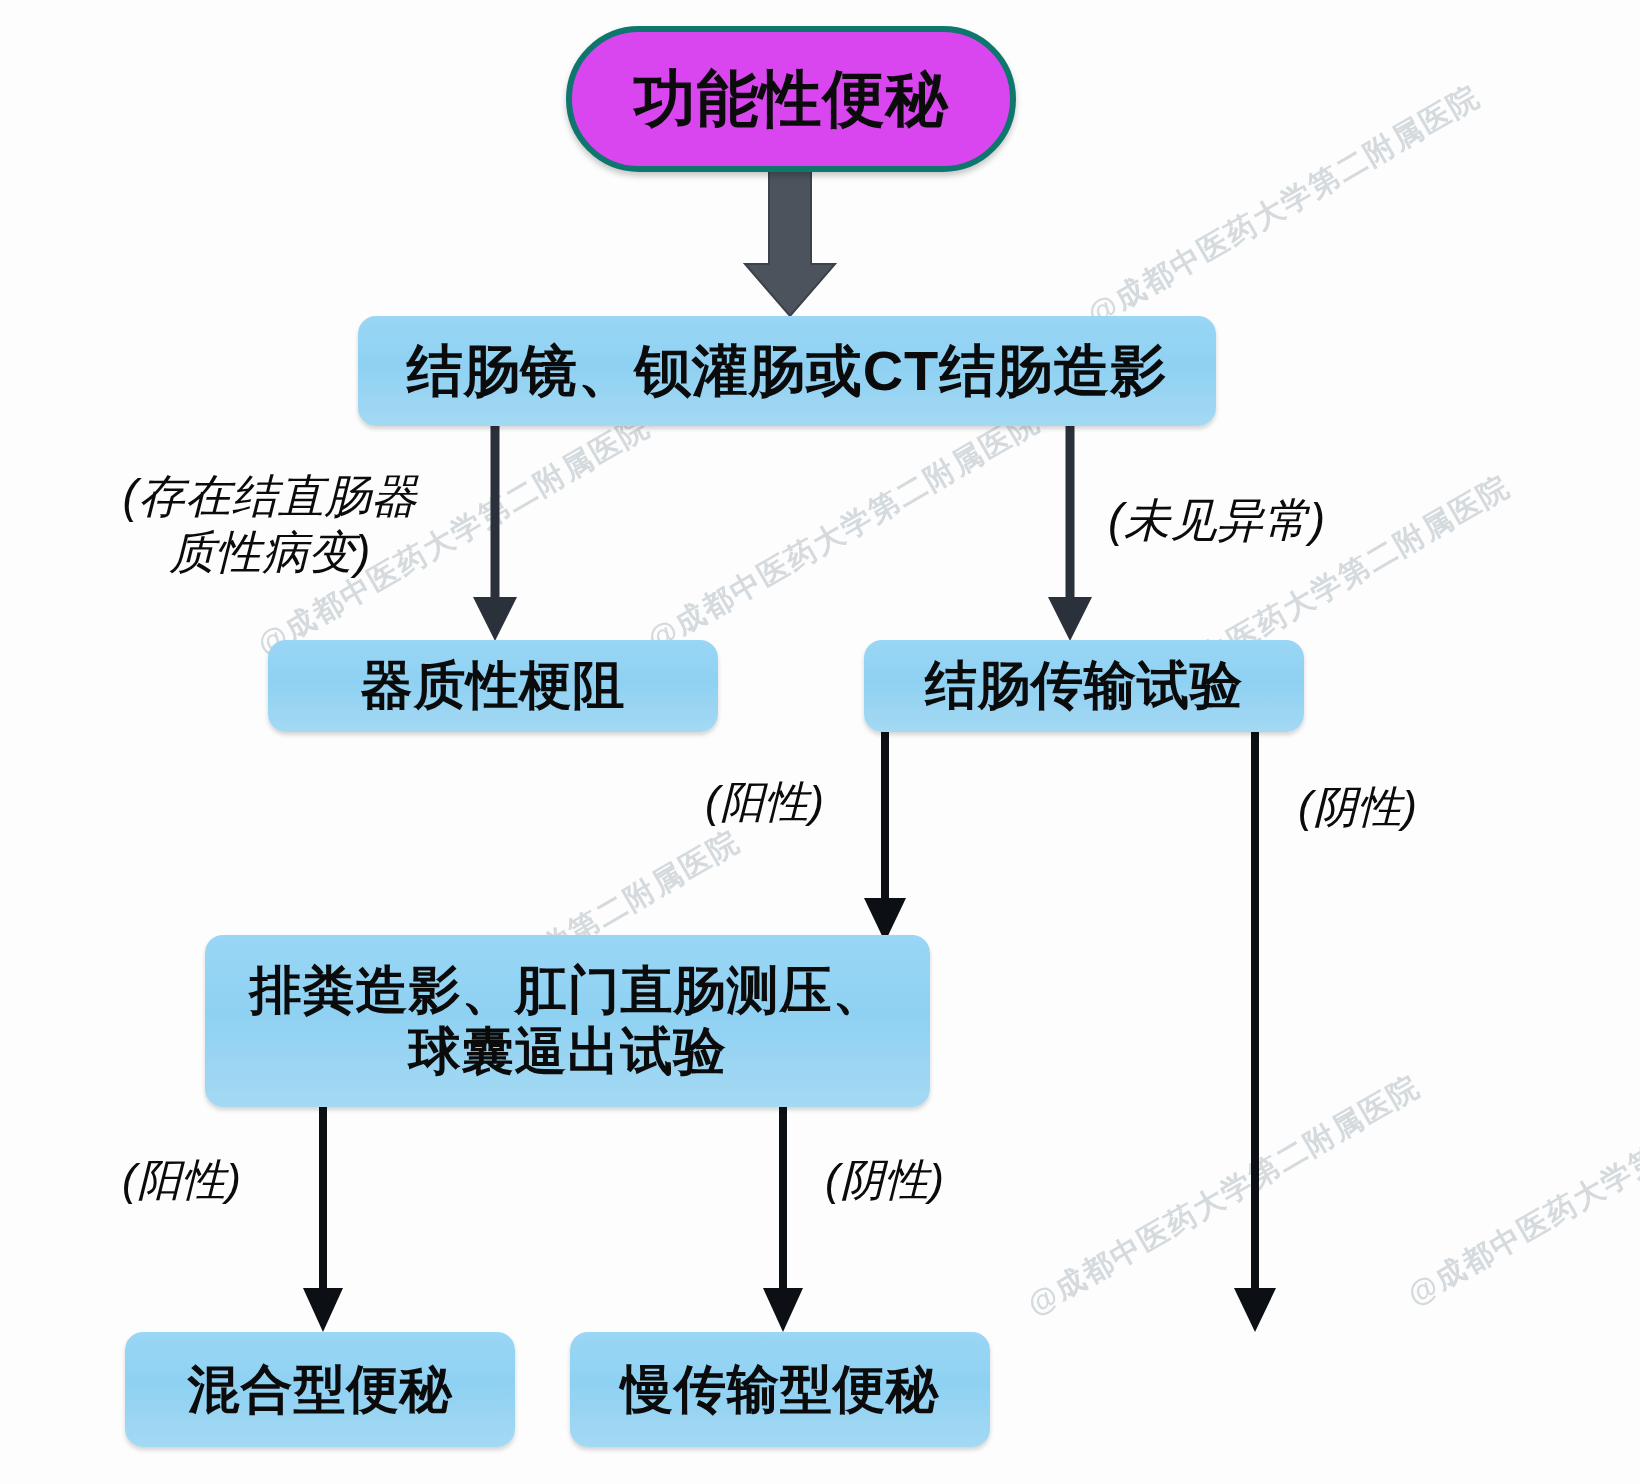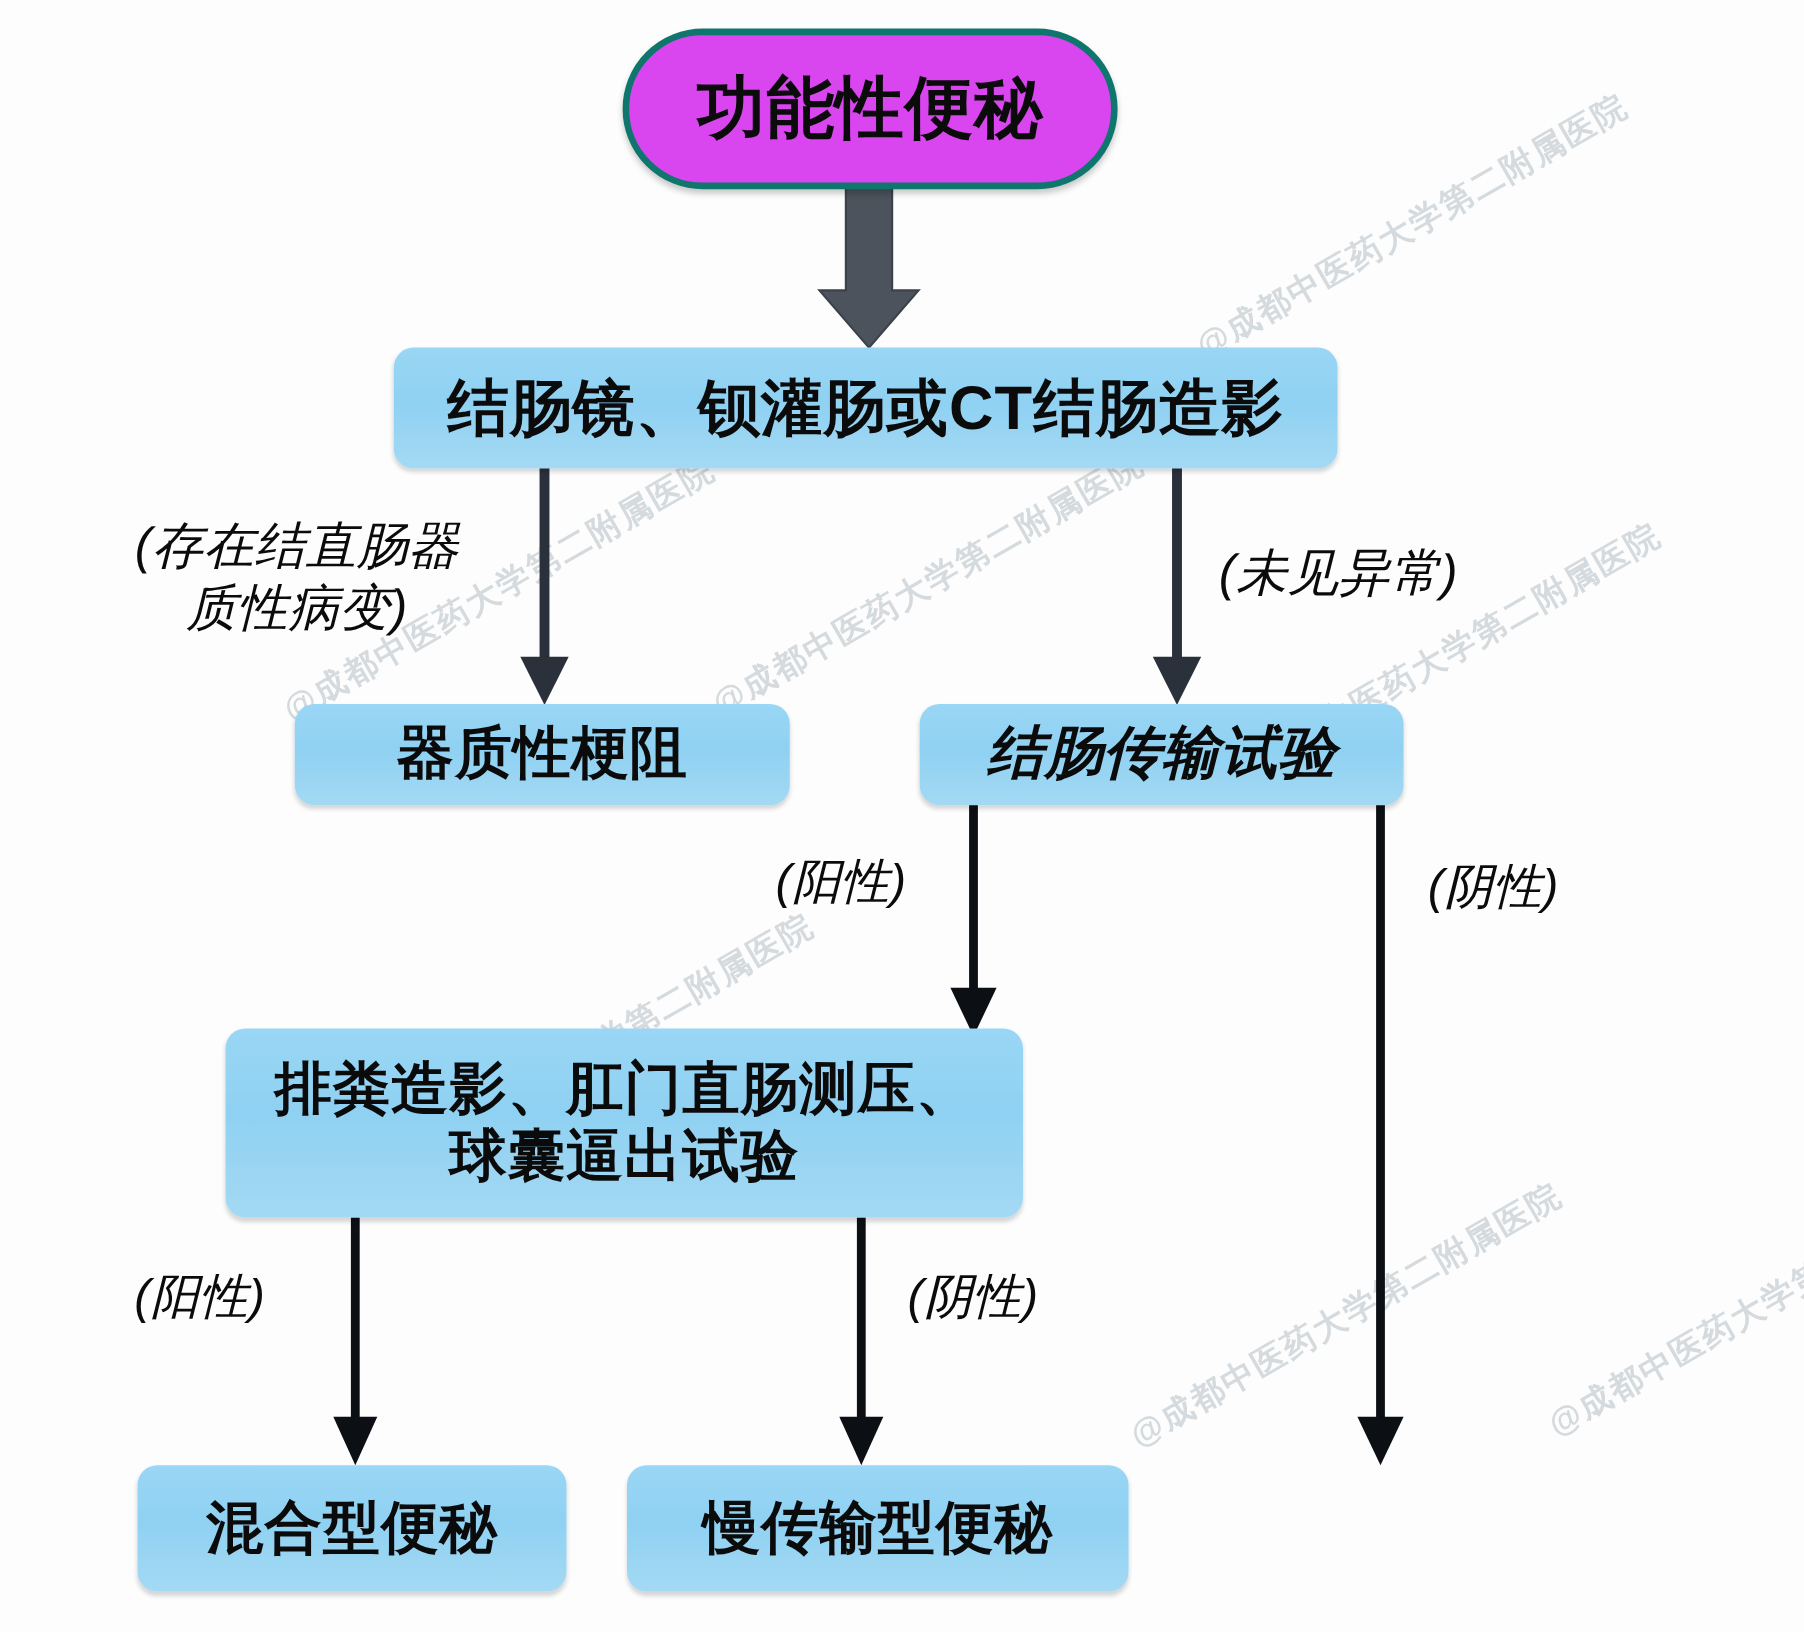--- a/index.html
+++ b/index.html
@@ -153,32 +153,32 @@
   </div>
 
   <div class="node blue" style="left:358px; top:316px; width:858px; height:110px; font-size:56px;">
     <span>结肠镜、钡灌肠或CT结肠造影</span>
   </div>
 
   <div class="node blue" style="left:268px; top:640px; width:450px; height:92px; font-size:52px;">
     <span>器质性梗阻</span>
   </div>
 
-  <div class="node blue" style="left:836px; top:640px; width:440px; height:92px; font-size:52px;font-style:italic;">
+  <div class="node blue" style="left:864px; top:640px; width:440px; height:92px; font-size:52px;">
     <span>结肠传输试验</span>
   </div>
 
   <div class="node blue" style="left:205px; top:935px; width:725px; height:172px; font-size:52px;
               flex-direction:column; padding:0 12px;">
     <span>排粪造影、肛门直肠测压、</span>
     <span>球囊逼出试验</span>
   </div>
 
   <div class="node blue" style="left:125px; top:1332px; width:390px; height:115px; font-size:52px;">
     <span>混合型便秘</span>
   </div>
 
-  <div class="node blue" style="left:570px; top:1332px; width:456px; height:115px; font-size:52px;">
+  <div class="node blue" style="left:570px; top:1332px; width:420px; height:115px; font-size:52px;">
     <span>慢传输型便秘</span>
   </div>
 
 
 </div>
 
 </body></html>

